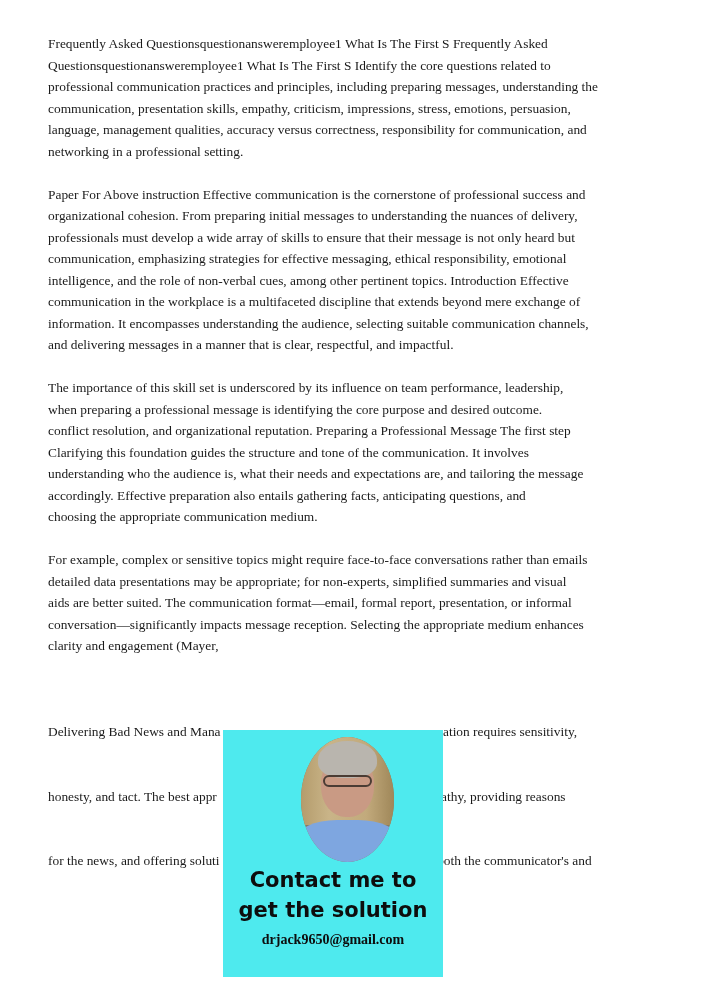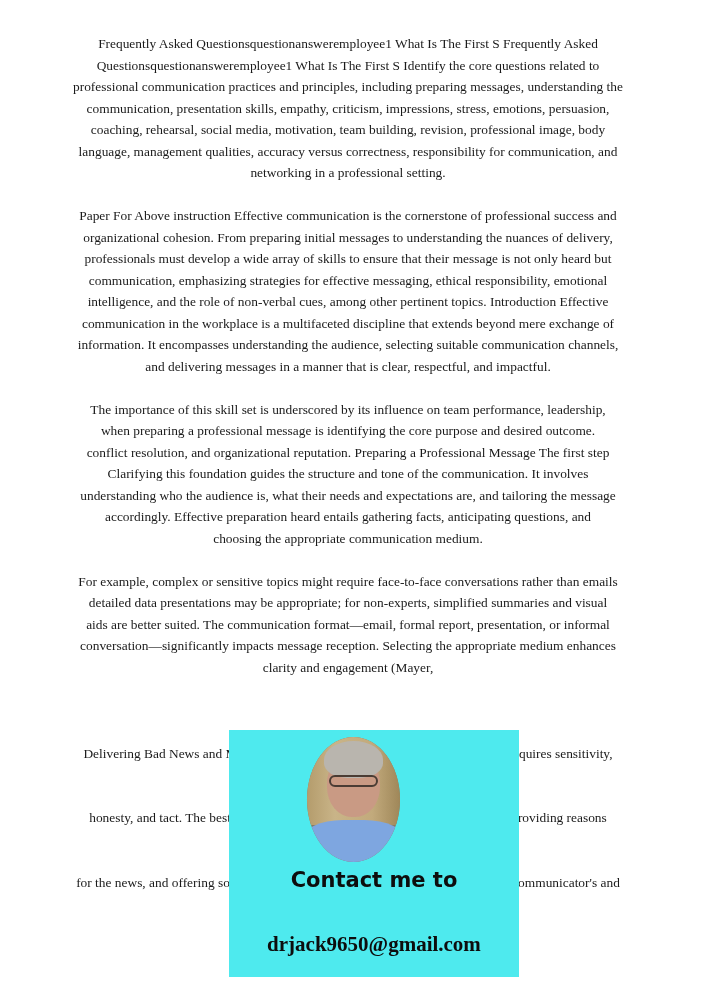--- a/index.html
+++ b/index.html
@@ -23,27 +23,26 @@
     line-height: 21.5px;
     color: #1a1a1a;
   }
   .para {
     margin: 0 0 21.5px 0;
     white-space: normal;
   }
   .line {
     display: block;
     white-space: nowrap;
-    text-align: center;
   }
   .promo {
     position: absolute;
-    left: 229px;
+    left: 223px;
     top: 730px;
-    width: 290px;
+    width: 220px;
     height: 247px;
     background: #4eeaee;
   }
   .portrait {
     position: absolute;
     left: 78px;
     top: 7px;
     width: 93px;
     height: 125px;
     border-radius: 50%;
@@ -86,54 +85,53 @@
     color: #0d0d0d;
   }
   .promo-email {
     position: absolute;
     left: 0;
     top: 202px;
     width: 100%;
     text-align: center;
     font-family: "Liberation Serif", serif;
     font-weight: bold;
-    font-size: 21px;
+    font-size: 14px;
     color: #0d0d0d;
   }
 </style>
 </head>
 <body>
 
 <div class="page">
   <div class="para">
     <span class="line">Frequently Asked Questionsquestionansweremployee1 What Is The First S Frequently Asked</span>
     <span class="line">Questionsquestionansweremployee1 What Is The First S Identify the core questions related to</span>
     <span class="line">professional communication practices and principles, including preparing messages, understanding the</span>
     <span class="line">communication, presentation skills, empathy, criticism, impressions, stress, emotions, persuasion,</span>
-    <span class="line">coaching, rehearsal, social media, motivation, team building, revision, professional image, body</span>
     <span class="line">language, management qualities, accuracy versus correctness, responsibility for communication, and</span>
     <span class="line">networking in a professional setting.</span>
   </div>
   <div class="para">
     <span class="line">Paper For Above instruction Effective communication is the cornerstone of professional success and</span>
     <span class="line">organizational cohesion. From preparing initial messages to understanding the nuances of delivery,</span>
     <span class="line">professionals must develop a wide array of skills to ensure that their message is not only heard but</span>
     <span class="line">communication, emphasizing strategies for effective messaging, ethical responsibility, emotional</span>
     <span class="line">intelligence, and the role of non-verbal cues, among other pertinent topics. Introduction Effective</span>
     <span class="line">communication in the workplace is a multifaceted discipline that extends beyond mere exchange of</span>
     <span class="line">information. It encompasses understanding the audience, selecting suitable communication channels,</span>
     <span class="line">and delivering messages in a manner that is clear, respectful, and impactful.</span>
   </div>
   <div class="para">
     <span class="line">The importance of this skill set is underscored by its influence on team performance, leadership,</span>
     <span class="line">when preparing a professional message is identifying the core purpose and desired outcome.</span>
     <span class="line">conflict resolution, and organizational reputation. Preparing a Professional Message The first step</span>
     <span class="line">Clarifying this foundation guides the structure and tone of the communication. It involves</span>
     <span class="line">understanding who the audience is, what their needs and expectations are, and tailoring the message</span>
-    <span class="line">accordingly. Effective preparation heard entails gathering facts, anticipating questions, and</span>
+    <span class="line">accordingly. Effective preparation also entails gathering facts, anticipating questions, and</span>
     <span class="line">choosing the appropriate communication medium.</span>
   </div>
   <div class="para">
     <span class="line">For example, complex or sensitive topics might require face-to-face conversations rather than emails</span>
     <span class="line">detailed data presentations may be appropriate; for non-experts, simplified summaries and visual</span>
     <span class="line">aids are better suited. The communication format—email, formal report, presentation, or informal</span>
     <span class="line">conversation—significantly impacts message reception. Selecting the appropriate medium enhances</span>
     <span class="line">clarity and engagement (Mayer,</span>
   </div>
   <div class="para" style="white-space:pre;">
@@ -150,15 +148,16 @@
 <div class="promo">
   <div class="portrait" title="portrait photo of man with glasses">
     <div class="wall"></div>
     <div class="shirt"></div>
     <div class="face"></div>
     <div class="hair"></div>
     <div class="glasses"></div>
   </div>
   <div class="promo-heading">
     <div>Contact me to</div>
+    <div>get the solution</div>
   </div>
   <div class="promo-email">drjack9650@gmail.com</div>
 </div>
 
 </body></html>

